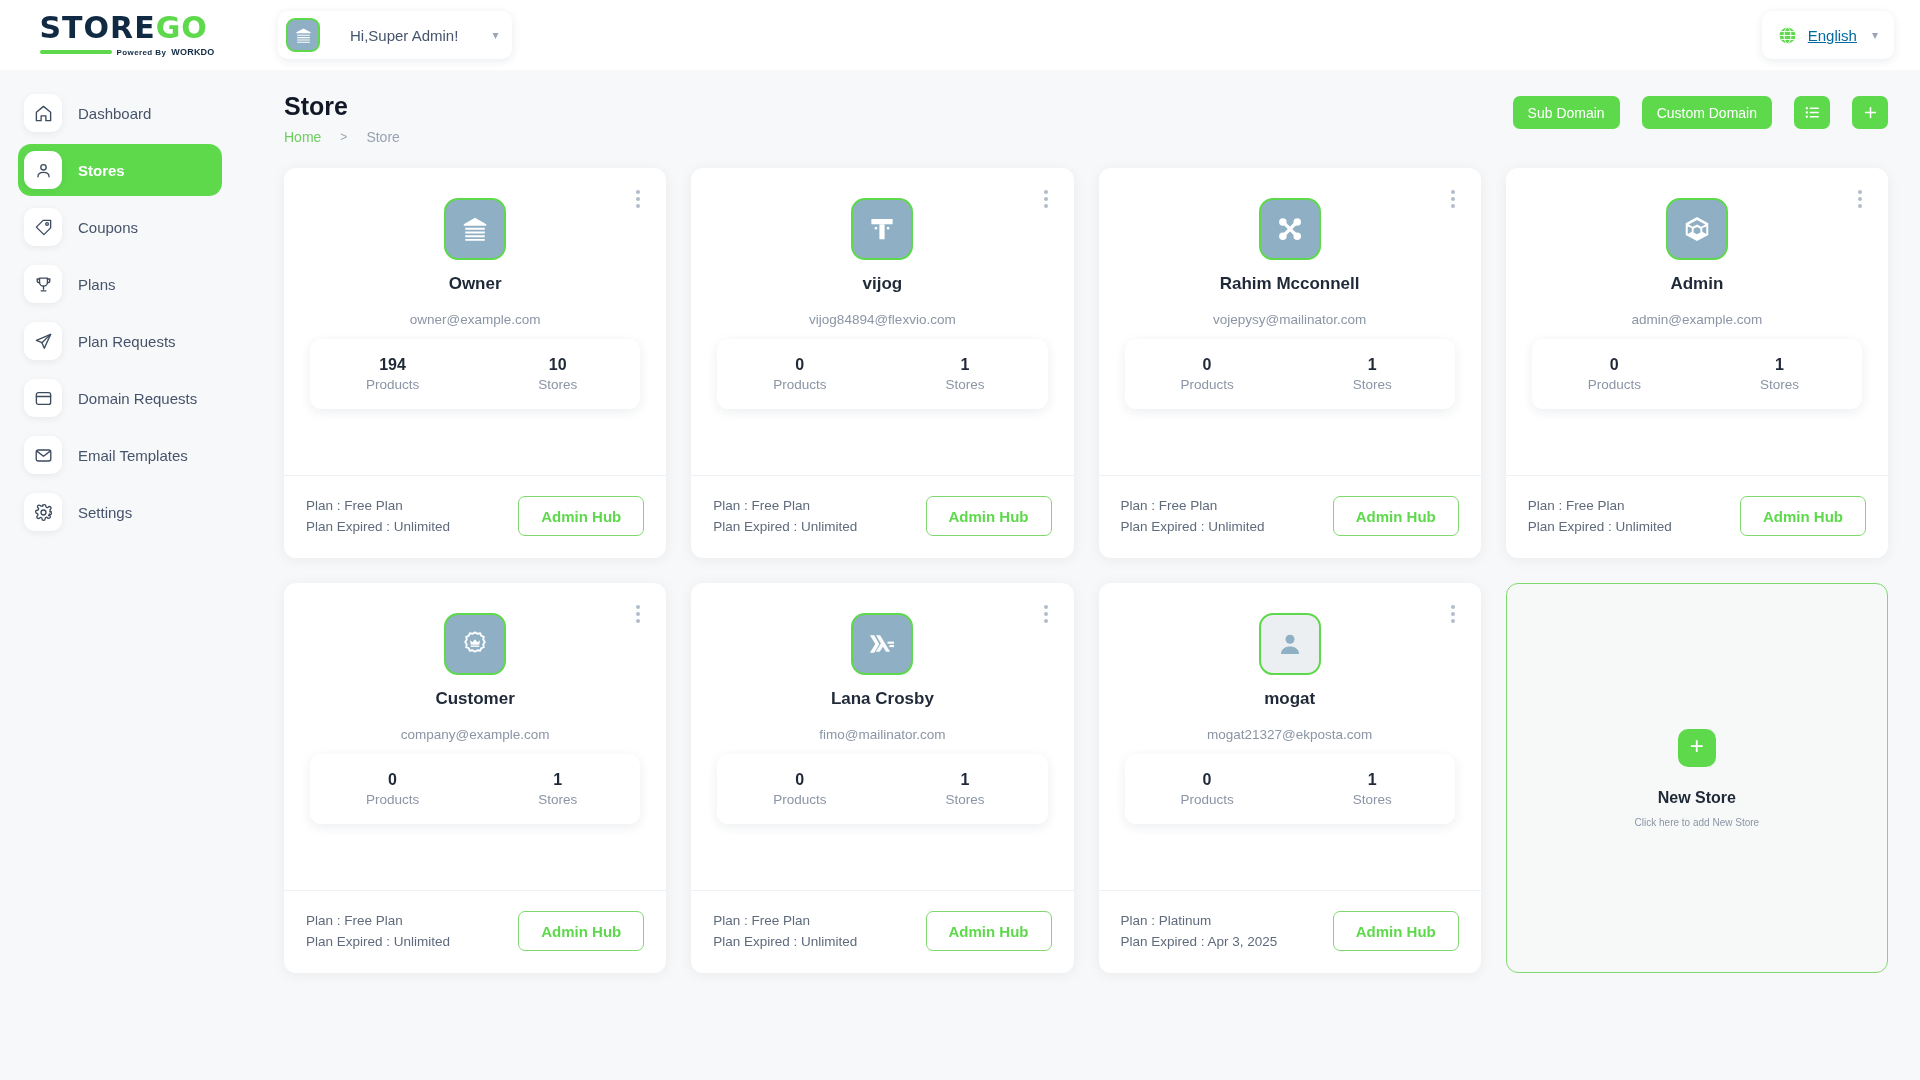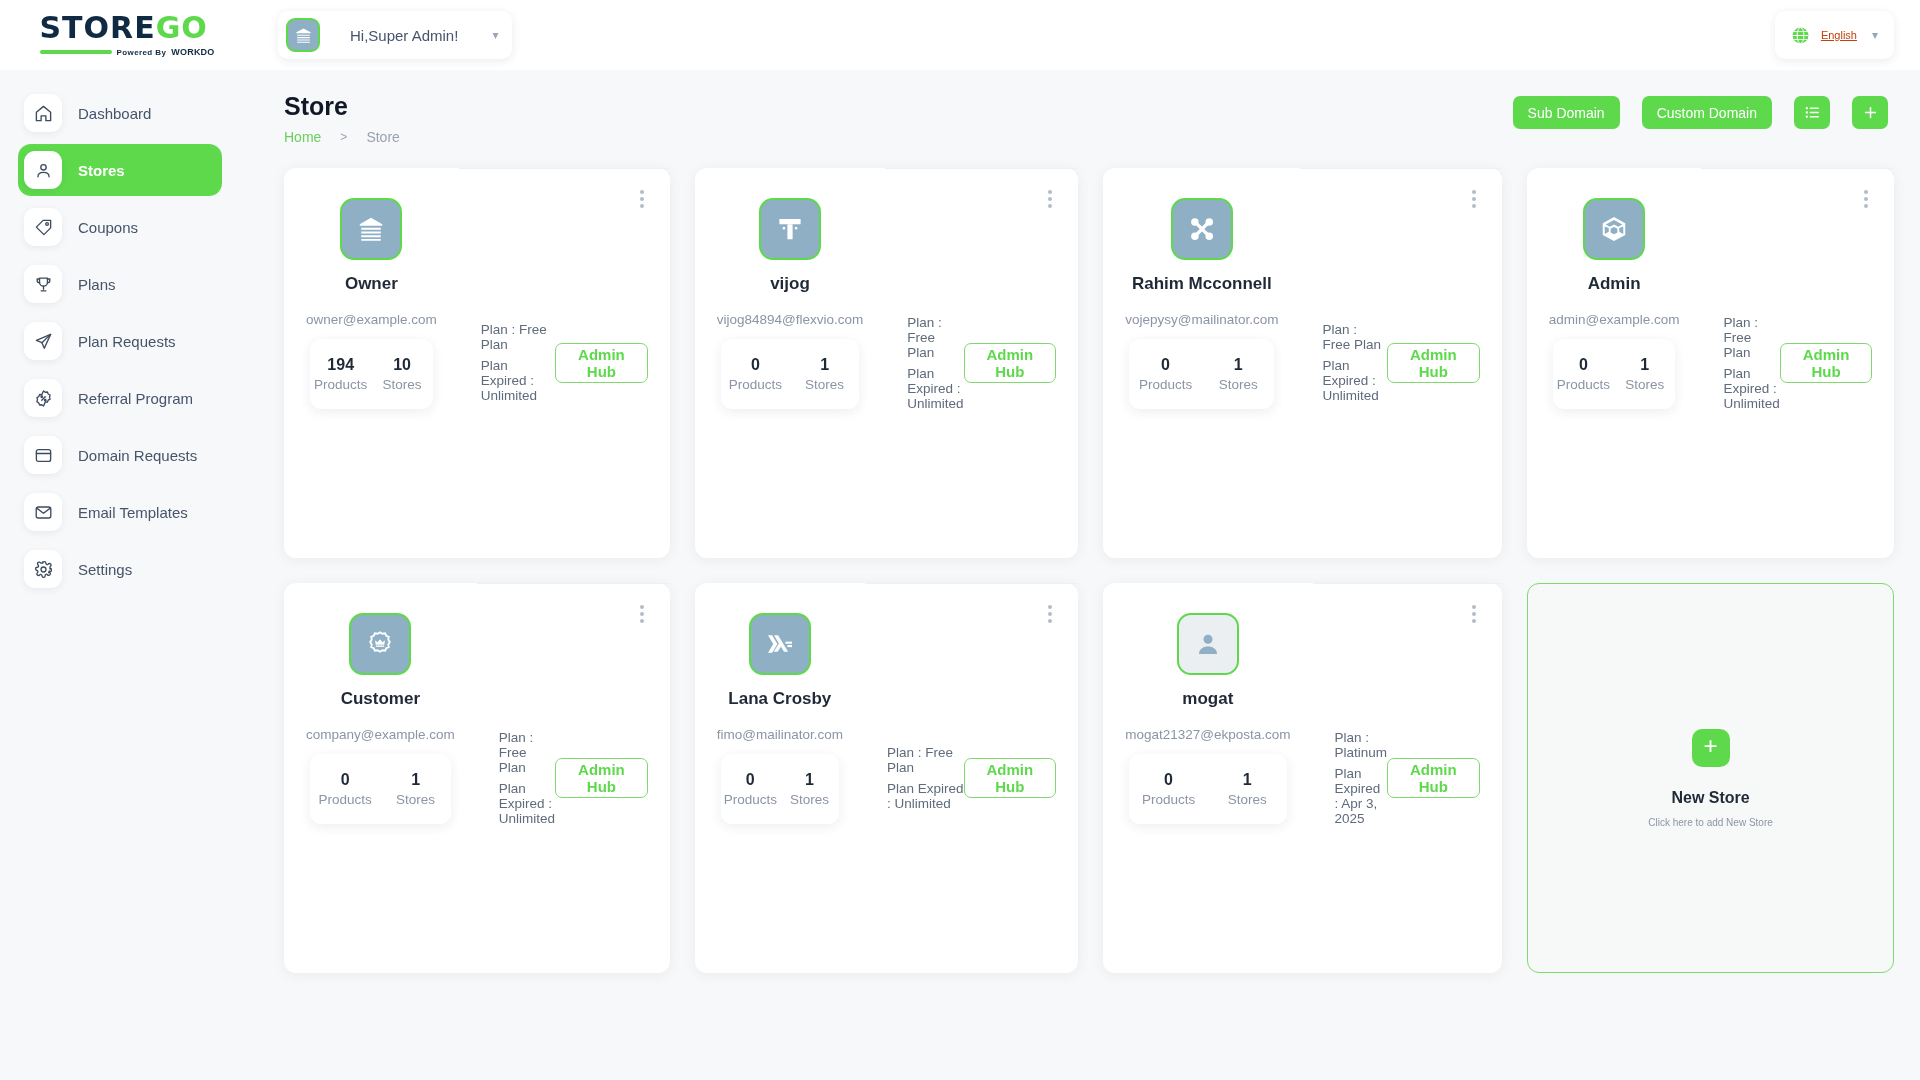--- a/index.html
+++ b/index.html
@@ -63,21 +63,21 @@
   .user-name { font-size: 15px; color: #46546b; }
   .chev { color:#9aa6b5; font-size: 12px; margin-left: 4px;}
 
   .lang-chip {
     position: absolute; right: 26px; top: 11px;
     height: 48px; background:#fff; border-radius: 10px;
     box-shadow: 0 2px 10px rgba(16,42,67,.09);
     display:flex; align-items:center; gap:11px;
     padding: 0 16px;
   }
-  .lang-label { font-size: 11px; color:#c2410c;text-decoration:underline; }
+  .lang-label { font-size: 15px; color:#0369a1;text-decoration:underline; }
 
   
   .sidebar {
     position: absolute; top: 70px; left: 0;
     width: 240px; height: 1010px;
     background: #f7f8f9;
     padding-top: 12px;
     z-index: 10;
   }
   .nav-item {
@@ -127,21 +127,21 @@
     display: grid;
     grid-template-columns: repeat(4, 1fr);
     gap: 25px;
     margin-top: 10px;
   }
   .card {
     background: #fff;
     border-radius: 12px;
     box-shadow: 0 2px 14px rgba(16,42,67,.06);
     position: relative;
-    display: flex; flex-direction: row;
+    display: flex; flex-direction: column;
     height: 390px;
   }
   .card-body { padding: 18px 22px 0 22px; flex: 1; }
   .kebab {
     position:absolute; top: 18px; right: 22px;
     display:flex; flex-direction:column; gap: 3px; align-items:center;
     cursor:pointer; padding: 4px;
   }
   .kebab span { width: 4px; height: 4px; border-radius:50%; background:#b3bcc9; display:block;}
 
@@ -285,31 +285,20 @@
         <svg width="19" height="19" viewBox="0 0 24 24" fill="none" stroke="#3d4b5e" stroke-width="1.7" stroke-linecap="round" stroke-linejoin="round">
           <path d="M21 3 3 10.5l7 3 3 7z"></path>
           <path d="M21 3 10 13.5"></path>
         </svg>
       </div>
       <span class="nav-label">Plan Requests</span>
     </div>
     <div class="nav-item">
       <div class="nav-icon">
         <svg width="19" height="19" viewBox="0 0 24 24" fill="none" stroke="#3d4b5e" stroke-width="1.7" stroke-linecap="round" stroke-linejoin="round">
-          <path d="M12 2.5l2.2 1.6 2.7-.3 1 2.5 2.4 1.3-.7 2.6.7 2.6-2.4 1.3-1 2.5-2.7-.3L12 21.5l-2.2-1.6-2.7.3-1-2.5L3.7 16l.7-2.6-.7-2.6 2.4-1.3 1-2.5 2.7.3z"></path>
-          <path d="M9.8 14.2l4.4-4.4"></path>
-          <circle cx="9.8" cy="9.8" r=".9"></circle>
-          <circle cx="14.2" cy="14.2" r=".9"></circle>
-        </svg>
-      </div>
-      <span class="nav-label">Referral Program</span>
-    </div>
-    <div class="nav-item">
-      <div class="nav-icon">
-        <svg width="19" height="19" viewBox="0 0 24 24" fill="none" stroke="#3d4b5e" stroke-width="1.7" stroke-linecap="round" stroke-linejoin="round">
           <rect x="3" y="4.5" width="18" height="15" rx="2.5"></rect>
           <path d="M3 9.5h18"></path>
         </svg>
       </div>
       <span class="nav-label">Domain Requests</span>
     </div>
     <div class="nav-item">
       <div class="nav-icon">
         <svg width="19" height="19" viewBox="0 0 24 24" fill="none" stroke="#3d4b5e" stroke-width="1.7" stroke-linecap="round" stroke-linejoin="round">
           <rect x="2.8" y="5" width="18.4" height="14" rx="2.5"></rect>

